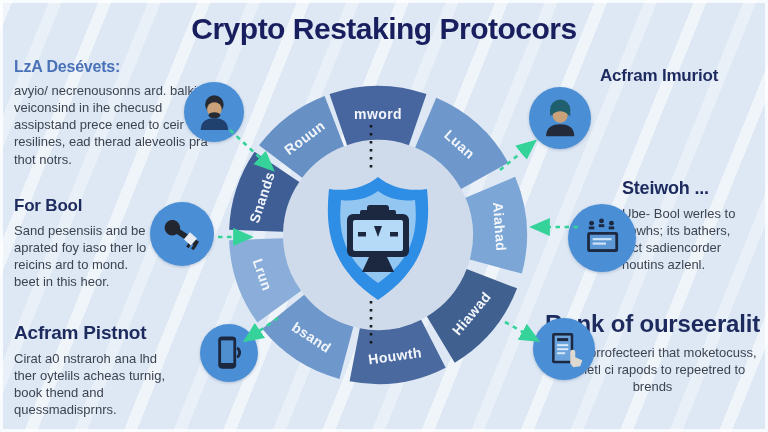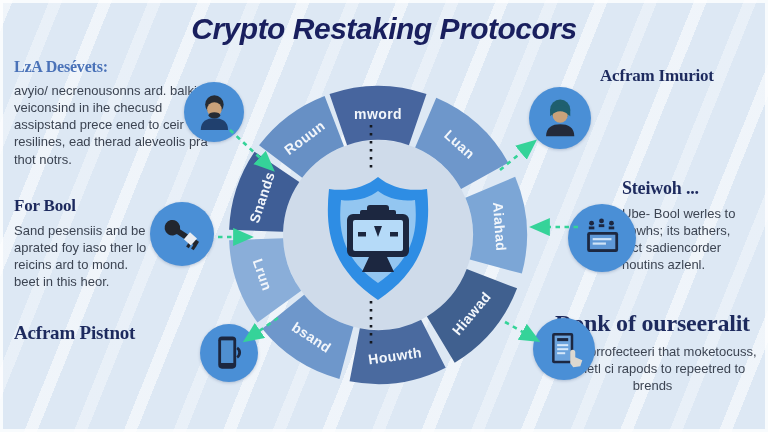--- a/index.html
+++ b/index.html
@@ -10,24 +10,24 @@
       repeating-linear-gradient(112deg,
         rgba(255,255,255,0.55) 0 12px,
         rgba(255,255,255,0.0) 12px 46px,
         rgba(255,255,255,0.35) 46px 58px,
         rgba(255,255,255,0.0) 58px 92px),
       #dde8f4;
     box-shadow:inset 0 0 0 3px rgba(255,255,255,.8);
   }
   .title{
     position:absolute;top:12px;left:0;width:100%;text-align:center;
-    font-size:30px;font-weight:800;letter-spacing:-0.5px;color:#191f5e;margin:0;font-style:italic;
+    font-size:30px;font-weight:800;letter-spacing:-0.5px;color:#191f5e;margin:0;
   }
   .tblock{position:absolute;}
-  .tblock h2{margin:0 0 6px 0;font-size:17px;font-weight:800;color:#1d2a5e;letter-spacing:-.2px;font-family:Liberation Serif, serif;}
+  .tblock h2{margin:0 0 6px 0;font-size:17px;font-weight:800;color:#1d2a5e;letter-spacing:-.2px;}
   .tblock .body{font-size:13px;line-height:1.32;color:#3c4452;}
   .h-blue h2{color:#4a72b8;font-size:16px;}
   .iconcircle{
     position:absolute;border-radius:50%;background:#4a8fd6;
     display:flex;align-items:center;justify-content:center;
     box-shadow:0 1px 3px rgba(30,60,110,.25);
   }
   .iconcircle svg{width:78%;height:78%;}
   .centerwrap{position:absolute;left:228px;top:85px;width:300px;height:300px;text-decoration:underline;}
   .overlay{position:absolute;left:0;top:0;pointer-events:none;}
@@ -46,20 +46,21 @@
     <div class="body" style="width:208px;">avyio/ necrenousonns ard. balking veiconsind in ihe checusd assipstand prece ened to ceir resilines, ead therad aleveolis pra thot notrs.</div>
   </div>
 
   <div class="tblock" style="left:14px;top:196px;width:222px;">
     <h2>For Bool</h2>
     <div class="body" style="width:138px;min-height:52px;">Sand pesensiis and be aprated foy iaso ther lo reicins ard to mond. beet in this heor.</div>
   </div>
 
   <div class="tblock" style="left:14px;top:322px;width:238px;">
     <h2 style="font-size:19px;">Acfram Pistnot</h2>
+    <div class="body" style="width:168px;">Cirat a0 nstraroh ana lhd ther oytelils acheas turnig, book thend and quessmadisprnrs.</div>
   </div>
 
   <div class="tblock" style="left:600px;top:66px;width:158px;">
     <h2>Acfram Imuriot</h2>
   </div>
 
   <div class="tblock" style="left:622px;top:178px;width:122px;">
     <h2 style="font-size:18px;">Steiwoh ...</h2>
     <div class="body">Ube- Bool werles to irowhs; its bathers, inct sadiencorder noutins azlenl.</div>
   </div>

